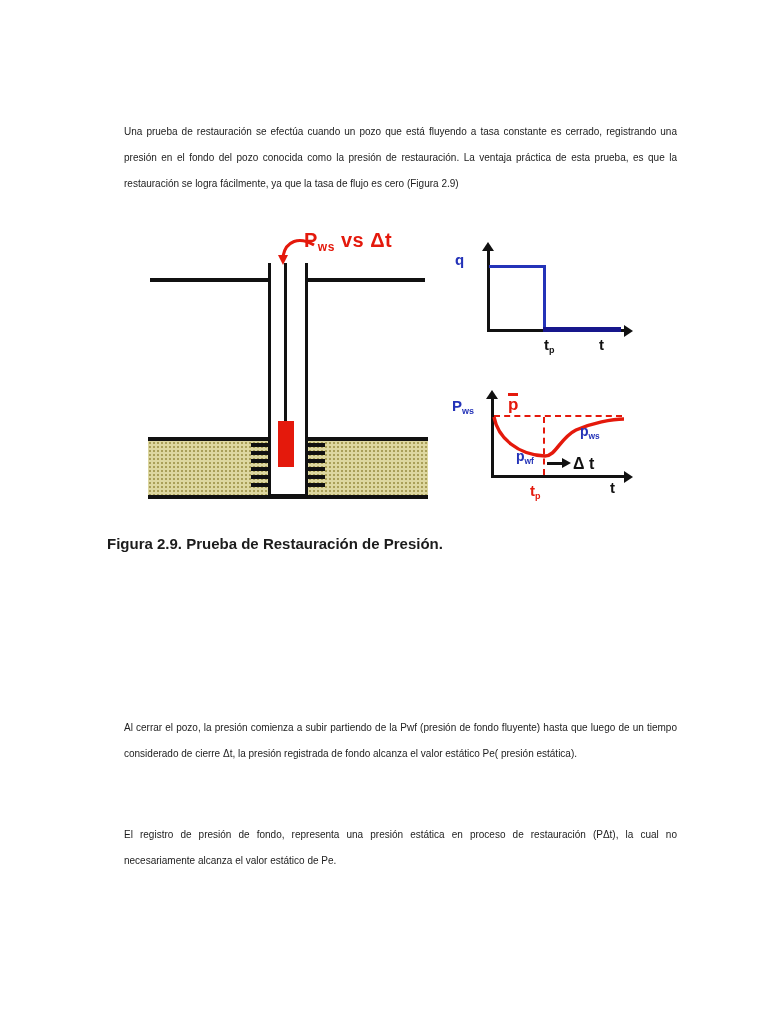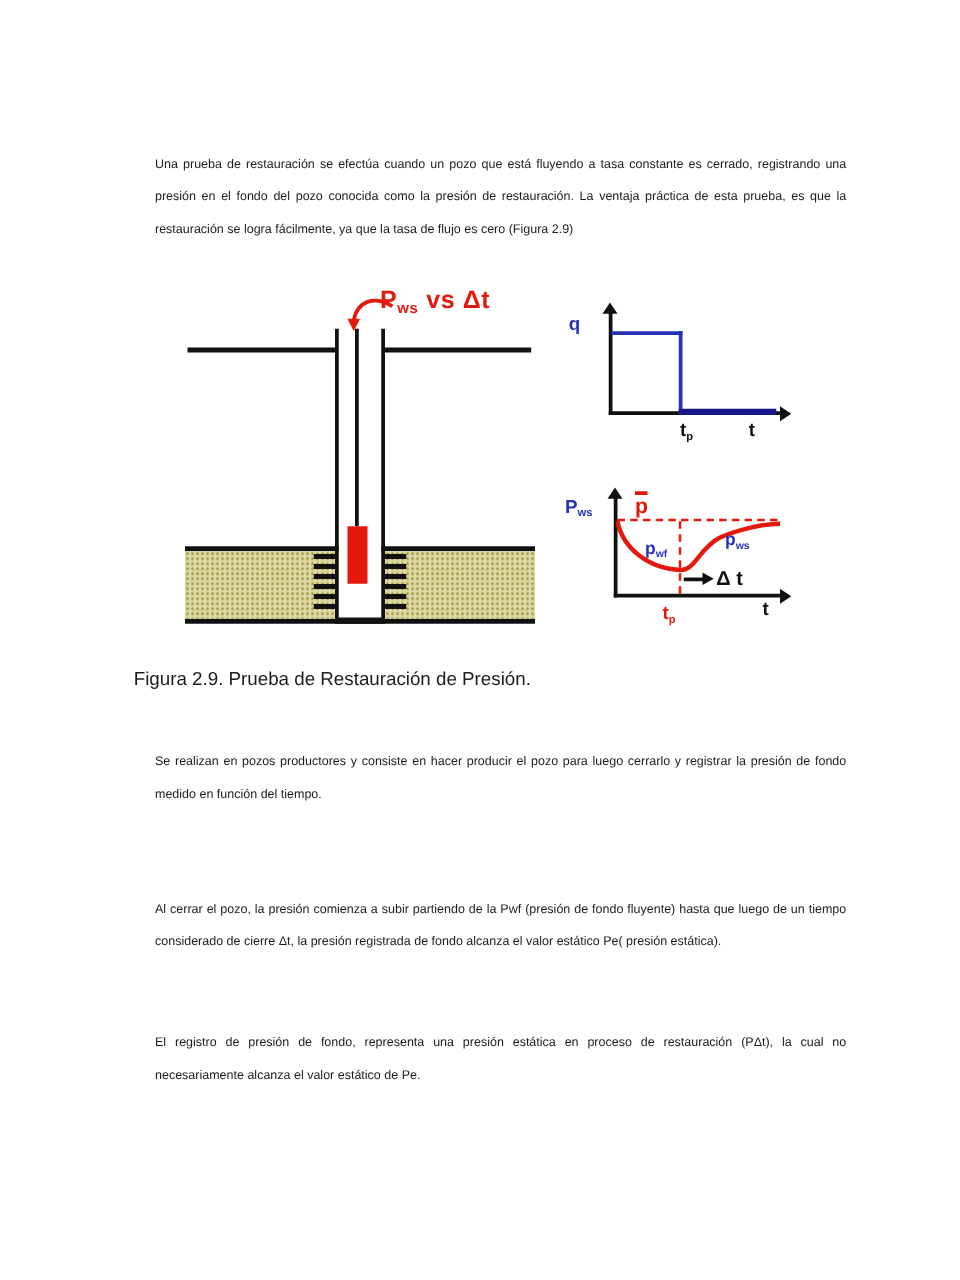--- a/index.html
+++ b/index.html
@@ -14,21 +14,21 @@
   }
   .abs{position:absolute;}
   
   .heading{top:86px;left:127px;font-size:15.5px;font-weight:bold;white-space:nowrap;}
   .heading .hnum{margin-right:14px;}
   .para{
     left:124px;width:553px;
     font-size:10px;line-height:26px;
     text-align:justify;
   }
-  .caption{top:531px;left:107px;font-size:15px;line-height:26px;}
+  .caption{top:531px;left:107px;font-size:15px;line-height:26px;font-weight:bold;}
   
   .blackline{background:#111;}
   .sand{
     background-color:var(--sand);
     background-image:radial-gradient(var(--sanddot) 1px, transparent 1.2px);
     background-size:4px 4px;
   }
   .perf{
     background:repeating-linear-gradient(to bottom,#111 0 4px,transparent 4px 8px);
   }
@@ -116,34 +116,33 @@
     <svg class="abs" style="left:492px;top:410px;color:var(--red)" width="136" height="60">
       <path d="M2,7 C6,28 26,45 53,46 C64,46 68,28 84,20 C100,13 120,9 132,9" stroke="currentColor" stroke-width="3.5" fill="none"></path>
     </svg>
 
     <div class="abs bluelab" style="left:452px;top:397px">
       <span>P</span><span class="sub">ws</span>
     </div>
     <div class="abs redlab" style="left:508px;top:393px;font-size:17px">
       <span class="overbar">p</span>
     </div>
-    <div class="abs bluelab" style="left:516px;top:430px;font-size:14px">
+    <div class="abs bluelab" style="left:516px;top:448px;font-size:14px">
       <span>p</span><span class="sub">wf</span>
     </div>
     <div class="abs bluelab" style="left:580px;top:423px;font-size:14px">
       <span>p</span><span class="sub">ws</span>
     </div>
     <div class="abs dt-line" style="left:547px;top:462px;width:16px"></div>
     <div class="abs arrow-right" style="left:562px;top:458px;border-top-width:5px;border-bottom-width:5px"></div>
     <div class="abs blacklab" style="left:573px;top:455px;font-size:16px">Δ t</div>
     <div class="abs redlab" style="left:530px;top:482px">
       <span>t</span><span class="sub">p</span>
     </div>
     <div class="abs blacklab" style="left:610px;top:479px">t</div>
   </div>
 
   <div class="abs caption">Figura 2.9. Prueba de Restauración de Presión.</div>
 
-  <div class="abs para" style="top:597px">Se realizan en pozos productores y consiste en hacer producir el pozo para luego cerrarlo y registrar la presión de fondo medido en función del tiempo.</div>
   <div class="abs para" style="top:715px">Al cerrar el pozo, la presión comienza a subir partiendo de la Pwf (presión de fondo fluyente) hasta que luego de un tiempo considerado de cierre Δt, la presión registrada de fondo alcanza el valor estático Pe( presión estática).</div>
   <div class="abs para" style="top:822px">El registro de presión de fondo, representa una presión estática en proceso de restauración (PΔt), la cual no necesariamente alcanza el valor estático de Pe.</div>
 
 </div>
 
 </body></html>

